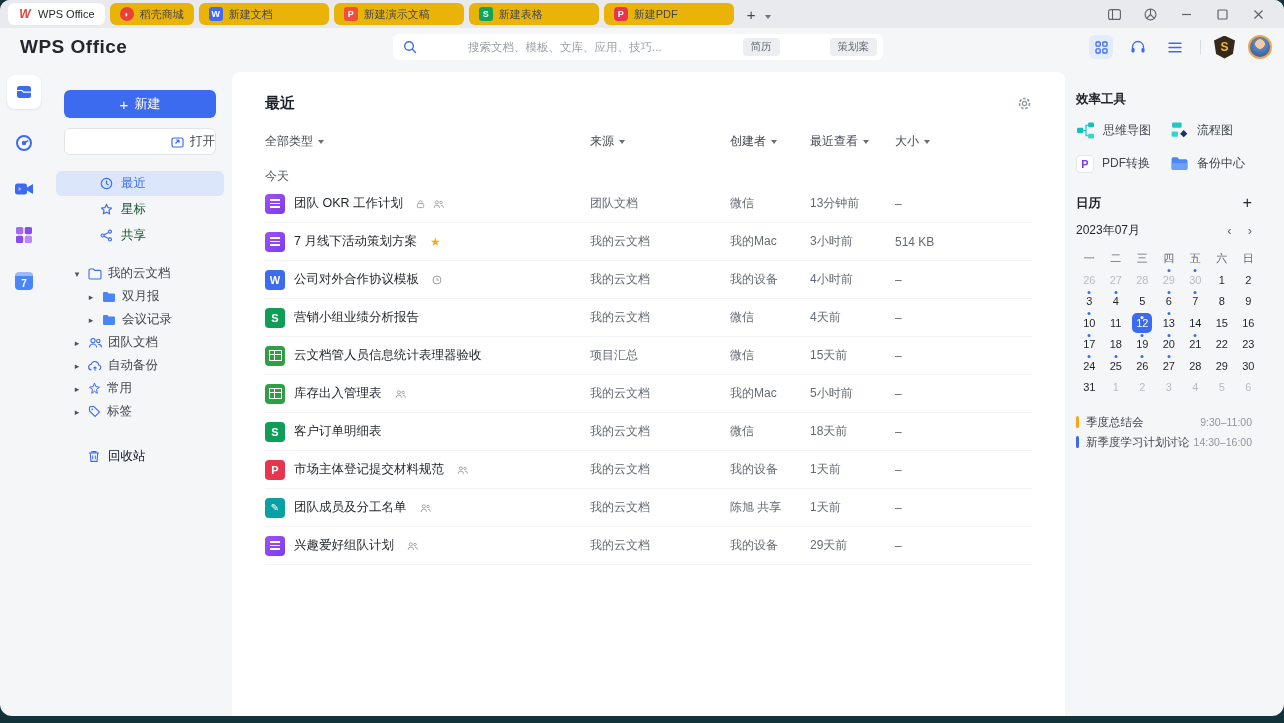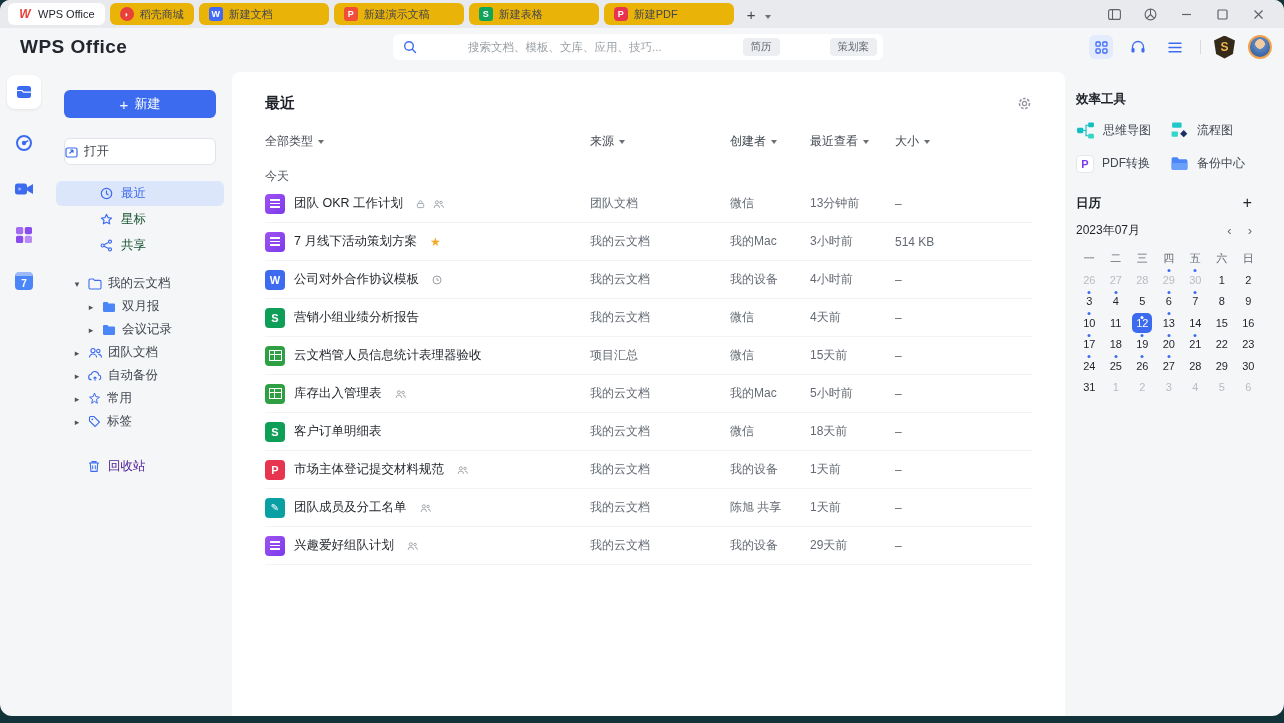--- a/index.html
+++ b/index.html
@@ -59,33 +59,33 @@
                  display:flex; align-items:center; justify-content:center; }
   .rail-ic { margin-top:22px; display:flex; align-items:center; justify-content:center; width:24px; height:24px; }
   .rail-cal { width:18px; height:18px; background:#4a86f7; border-radius:4px; color:#fff; font-size:10px;
               font-weight:700; display:flex; align-items:flex-end; justify-content:center; padding-bottom:1px;
               border-top:4px solid #9db9f7; }
 
   .sidebar { position:absolute; left:48px; top:0; bottom:0; width:184px; padding-top:24px; font-size:12.5px; }
   .btn-new { margin:0 16px; height:28px; background:#3c6bf0; color:#fff; border-radius:6px; font-size:13px;
              display:flex; align-items:center; justify-content:center; gap:6px; cursor:pointer; }
   .btn-new .plus { font-size:15px; font-weight:400; }
-  .btn-open { margin:20px 16px 0; height:27px; background:#fff; border:1px solid #e1e3e8; color:#41464f;
-              border-radius:6px; font-size:12.5px; display:flex; align-items:center; justify-content:flex-start;
+  .btn-open { margin:10px 16px 0; height:27px; background:#fff; border:1px solid #e1e3e8; color:#41464f;
+              border-radius:6px; font-size:12.5px; display:flex; align-items:center; justify-content:flex-end;
               gap:6px; cursor:pointer; }
   .nav { margin-top:16px; }
   .nav-item { height:25px; margin:1px 8px; border-radius:6px; display:flex; align-items:center;
               padding-left:44px; gap:8px; color:#14532d; cursor:pointer; }
   .nav-item.active { background:#dce6fb; color:#3c6bf0; }
   .tree { margin-top:14px; }
   .tree-row { height:23px; display:flex; align-items:center; padding-left:24px; gap:6px; color:#41464f; cursor:pointer; }
   .tree-row .caret { width:10px; font-size:9px; color:#4e5259; text-align:center; flex:none; }
   .tree-row.child { padding-left:38px; }
   .trash-row { margin-top:22px; height:23px; display:flex; align-items:center; padding-left:40px; gap:8px;
-               color:#4c1d95; cursor:pointer; }
+               color:#0f172a; cursor:pointer; }
 
   
   .maincard { position:absolute; left:232px; right:219px; top:6px; bottom:0; background:#fff;
               border-radius:8px 8px 0 0; padding:0 33px; overflow:hidden; }
   .main-title-row { padding-top:22px; display:flex; align-items:center; }
   .main-title { font-size:15px; font-weight:700; color:#1f2329; }
   .gear { margin-left:auto; cursor:pointer; display:flex; }
   .fgrid { display:grid; grid-template-columns:325px 140px 80px 85px 1fr; align-items:center; }
   .filters { margin-top:20px; }
   .filter { font-size:12px; color:#41464f; display:flex; align-items:center; gap:5px; cursor:pointer; }
@@ -826,15 +826,27 @@
             <span class="cal-num">4</span>
           </div>
           <div class="cal-day out">
             <span class="cal-num">5</span>
           </div>
           <div class="cal-day out">
             <span class="cal-num">6</span>
           </div>
         </div>
 
+      <div class="events">
+        <div class="ev">
+          <span class="ev-bar" style="background: rgb(245, 166, 35);"></span>
+          <span class="ev-title">季度总结会</span>
+          <span class="ev-time">9:30–11:00</span>
+        </div>
+        <div class="ev">
+          <span class="ev-bar" style="background: rgb(60, 107, 240);"></span>
+          <span class="ev-title">新季度学习计划讨论</span>
+          <span class="ev-time">14:30–16:00</span>
+        </div>
+      </div>
     </div>
   </div>
 </div>
 
 </body></html>

